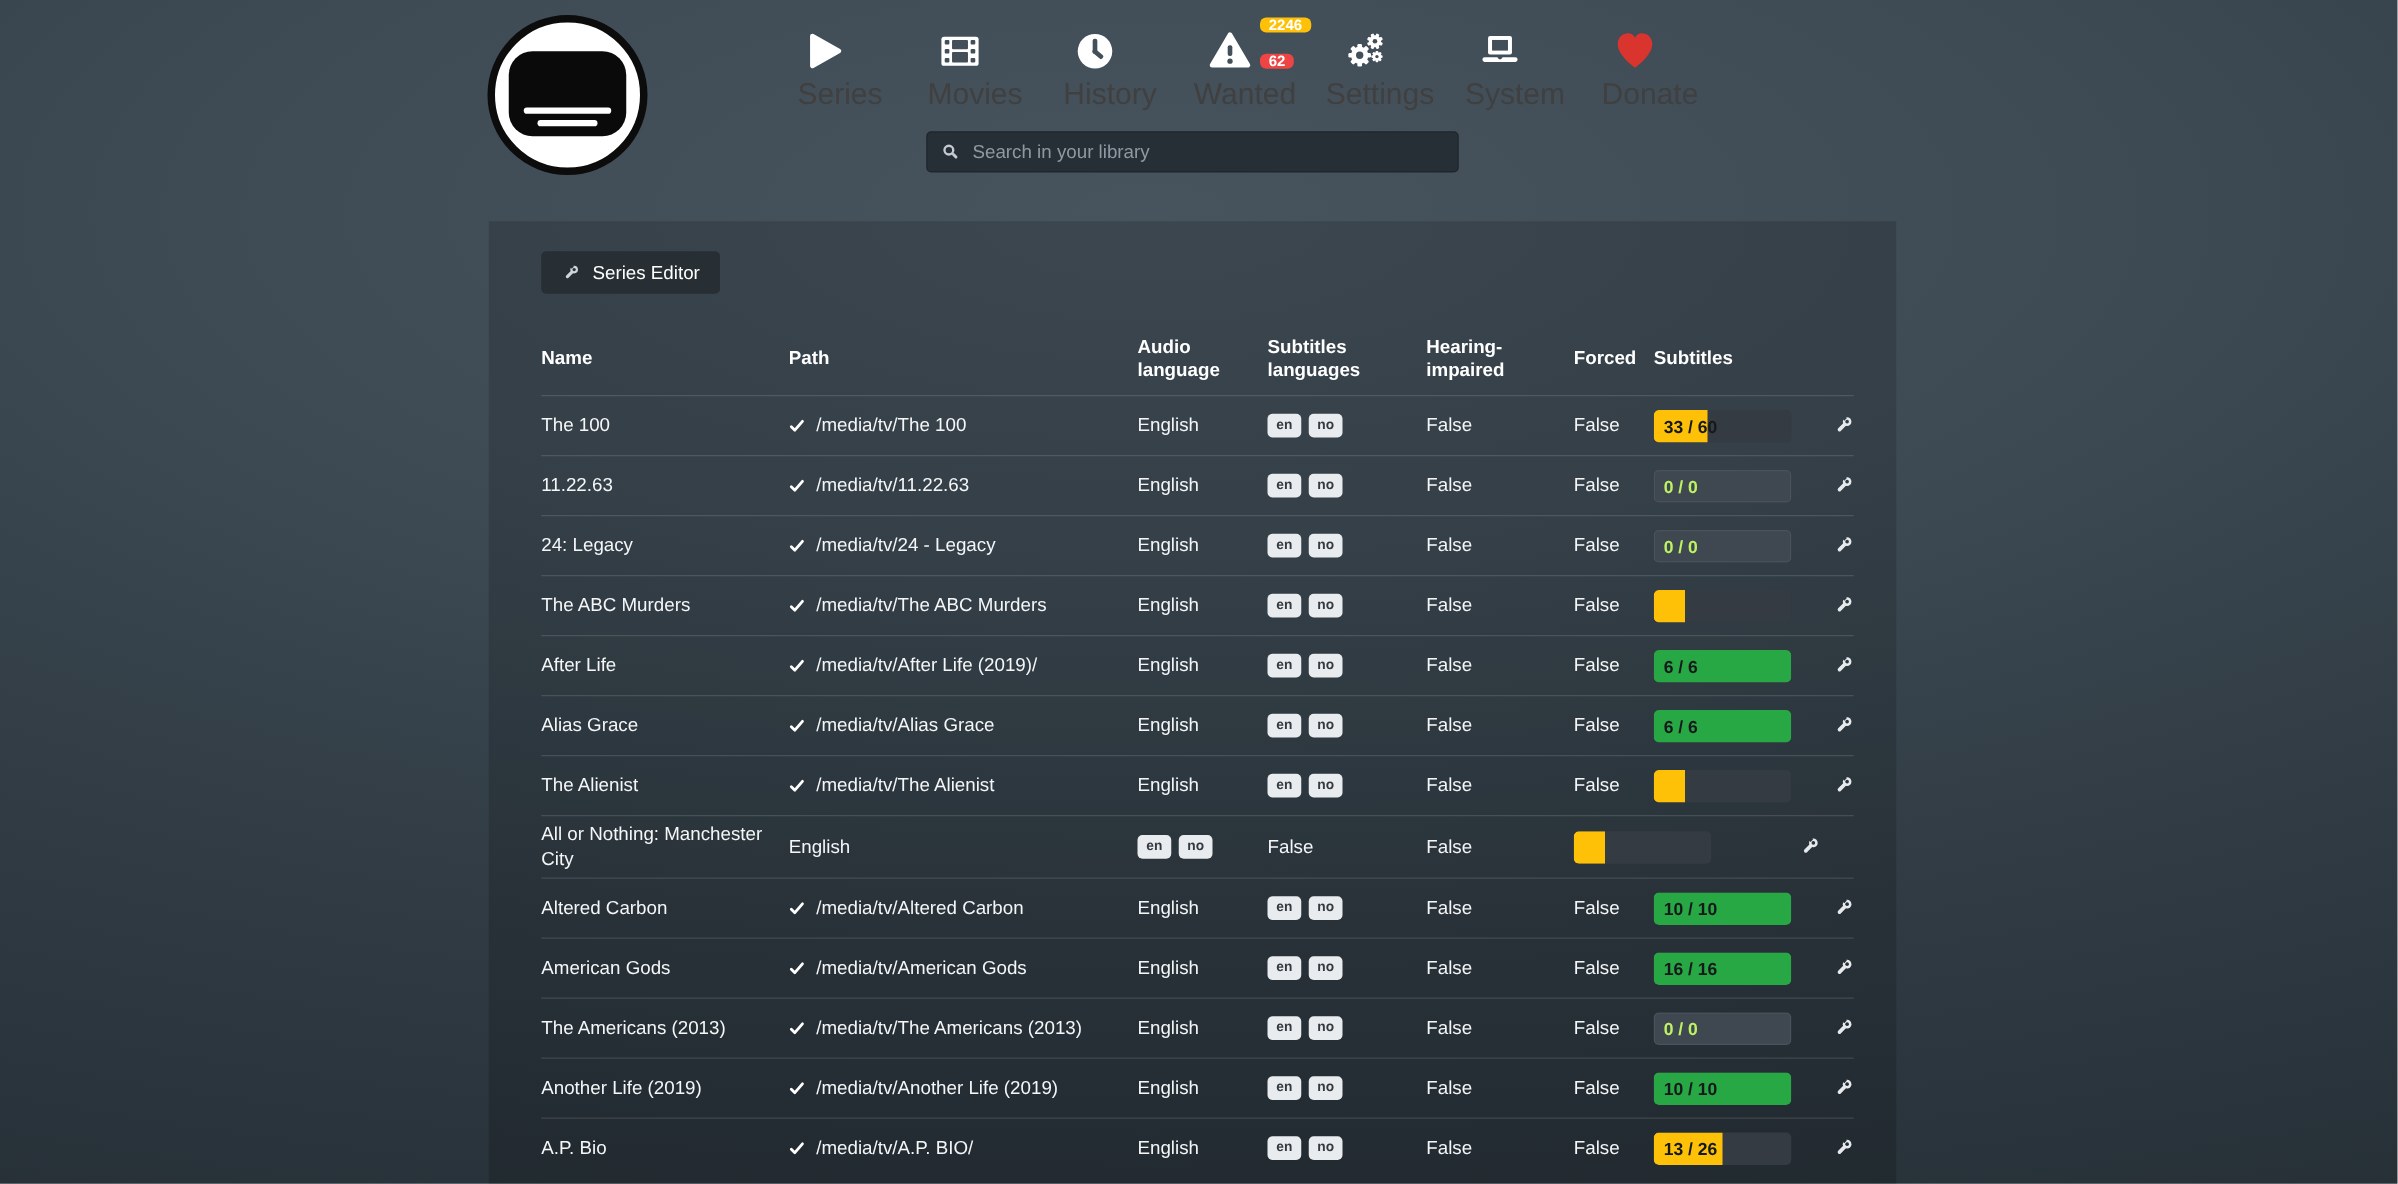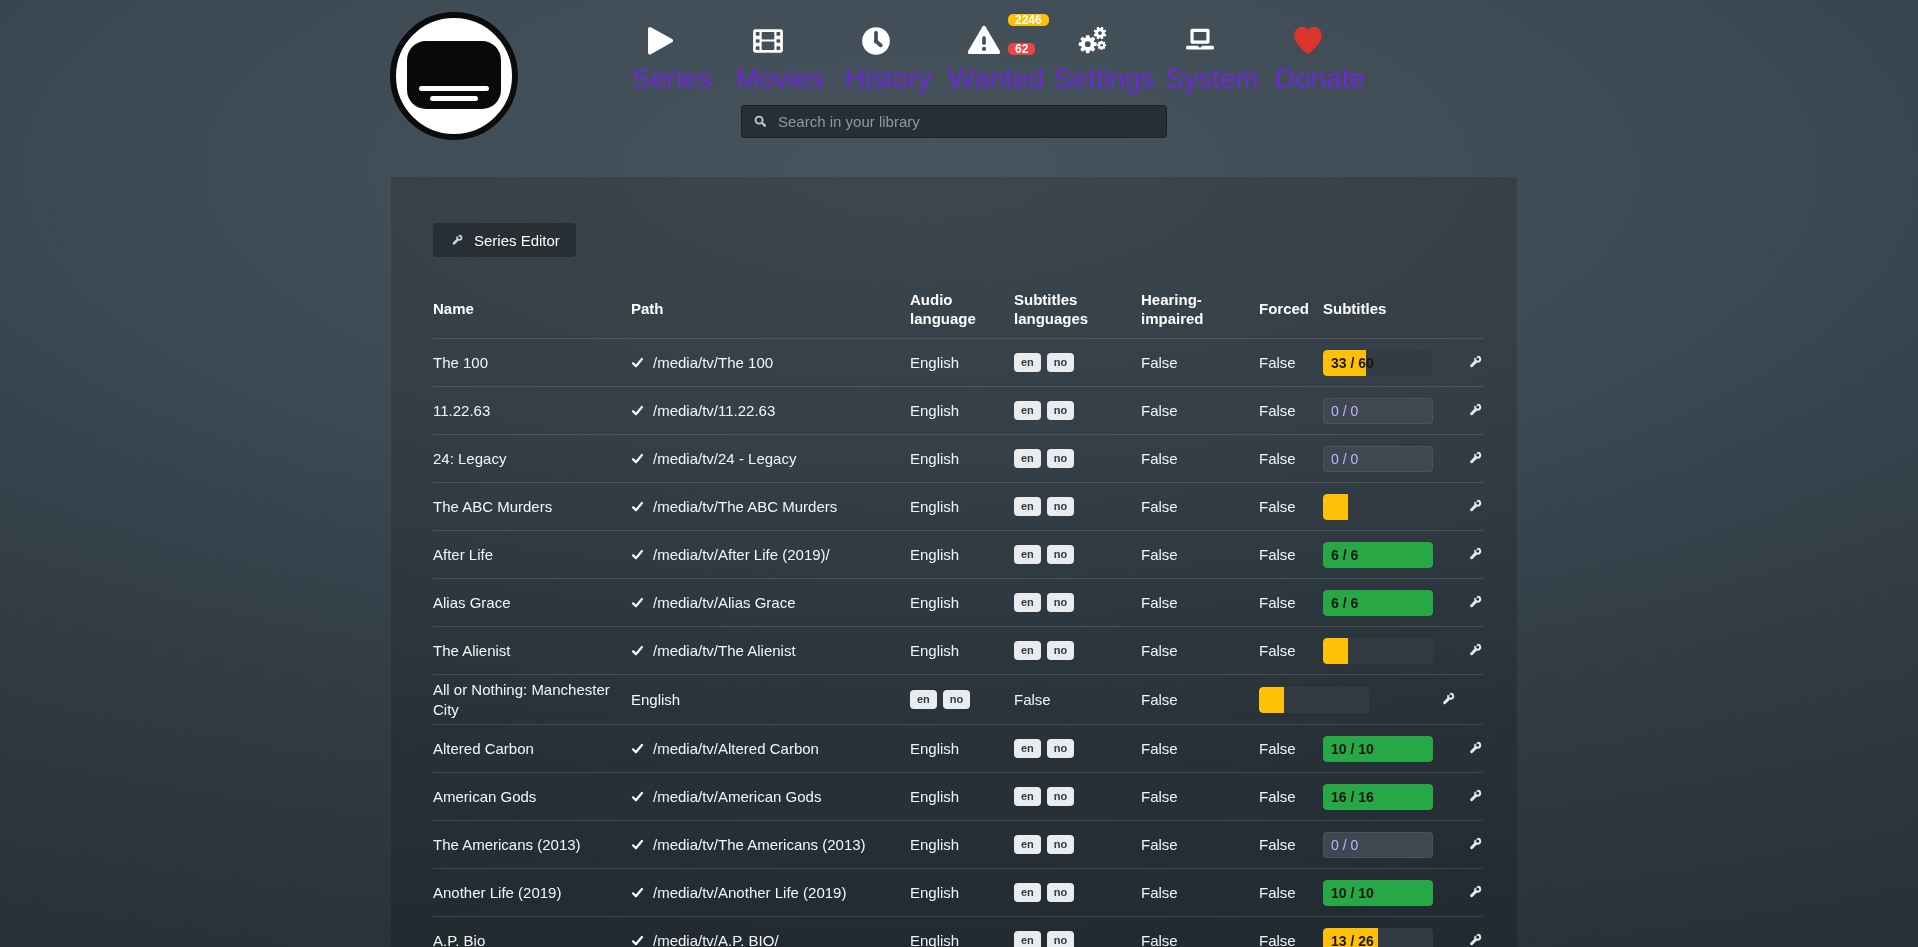--- a/index.html
+++ b/index.html
@@ -17,32 +17,32 @@
   .logo { position:absolute; left:390px; top:12px; width:128px; height:128px; cursor:pointer; }
   .logo-circle { width:128px; height:128px; border-radius:50%; background:#fff; border:6px solid #0c0c0c; position:relative; }
   .logo-tv { position:absolute; left:11px; top:23px; width:94px; height:68px; background:#0a0a0a; border-radius:19px; }
   .logo-line1 { position:absolute; left:12px; bottom:18px; width:70px; height:5px; border-radius:3px; background:#fff; }
   .logo-line2 { position:absolute; left:23px; bottom:8px; width:48px; height:5px; border-radius:3px; background:#fff; }
 
   .nav { position:absolute; left:606px; top:20px; display:flex; }
   .nav-item { width:108px; display:flex; flex-direction:column; align-items:center; position:relative; cursor:pointer; text-decoration:none; color:#fff; }
   .nav-ic-box { height:42px; display:flex; align-items:center; justify-content:center; }
   .nav-ic { width:34px; height:34px; }
-  .nav-label { font-size:28px; color:#6d28d9; line-height:1.2;margin-left:24px; }
+  .nav-label { font-size:24px; color:#404040; line-height:1.2;margin-left:24px; }
   .nav-badge { position:absolute; left:78px; font-size:12px; font-weight:700; color:#fff; padding:0 7px; border-radius:5px; line-height:1; }
   .nav-badge.b0 { top:-6px; }
   .nav-badge.b1 { top:23px; }
 
   .searchbar { position:absolute; left:741px; top:105px; width:426px; height:33px; background:#272f36; border-radius:4px; display:flex; align-items:center; gap:10px; padding:0 12px; box-shadow: inset 0 0 0 1px rgba(0,0,0,.25); }
   .search-ic { width:15px; height:15px; color:#c3cad0; flex:0 0 auto; }
   .searchbar input { background:transparent; border:none; outline:none; color:#dde2e6; font-size:15px; width:100%; font-family:"Liberation Sans", sans-serif; }
   .searchbar input::placeholder { color:#8f99a1; }
 
   
-  .panel { position:absolute; left:391px; top:177px; width:1126px; height:770px; background:rgba(0,0,0,0.155); padding:46px 34px 0 42px; overflow:hidden; }
+  .panel { position:absolute; left:391px; top:177px; width:1126px; height:770px; background:rgba(0,0,0,0.155); padding:24px 34px 0 42px; overflow:hidden; }
 
   .editor-btn { display:inline-flex; align-items:center; gap:10px; height:34px; padding:0 16px; background:#272e34; border:none; border-radius:4px; color:#fff; font-size:15px; font-family:"Liberation Sans", sans-serif; cursor:pointer; }
   .btn-wrench { width:15px; height:15px; color:#cfd5da; }
 
   .table { width:1050px; margin-top:23px; }
   .thead, .tr { display:grid; grid-template-columns:198px 279px 104px 127px 118px 64px 133px 27px; }
   .thead { height:58px; align-items:center; font-weight:700; font-size:15px; line-height:1.3; }
   .th { padding-right:14px; }
   .tr { border-top:1px solid rgba(255,255,255,0.13); min-height:48px; align-items:center; padding:5px 0; font-size:15px; color:#f4f6f7; }
   .td.name { padding-right:20px; line-height:1.3; }
@@ -50,21 +50,21 @@
   .check { width:13px; height:13px; color:#fff; margin:3px 9px 0 0; flex:0 0 auto; }
   .langs { display:flex; gap:6px; }
   .lang-badge { background:#e9ecef; color:#343a40; font-size:11px; font-weight:600; border-radius:4px; padding:4px 7px; line-height:1; }
   .progress { position:relative; width:110px; height:26px; border-radius:4px; background:#343b42; overflow:hidden; }
   .progress.empty { background:#3f4850; box-shadow: inset 0 0 0 1px rgba(255,255,255,0.06); }
   .progress .fill { position:absolute; left:0; top:0; bottom:0; border-radius:4px 0 0 4px; }
   .progress .fill.full { border-radius:4px; }
   .progress.warning .fill { background:#ffc107; }
   .progress.success .fill { background:#28a745; }
   .plabel { position:absolute; left:8px; top:50%; transform:translateY(-50%); font-size:14px; font-weight:600; color:#16191b; white-space:nowrap; }
-  .progress.empty .plabel { color:#c4b5fd; font-weight:400; }
+  .progress.empty .plabel { color:#bef264; font-weight:700; }
   .td.action { display:flex; justify-content:flex-end; }
   .row-wrench { width:17px; height:17px; color:#e6eaed; cursor:pointer; }
 </style>
 </head>
 <body>
 
 <svg width="0" height="0" style="position:absolute" aria-hidden="true">
   <symbol id="i-play" viewBox="0 0 64 64">
     <path d="M13 9 L53 31.5 L13 54 Z" fill="currentColor" stroke="currentColor" stroke-width="7" stroke-linejoin="round"></path>
   </symbol>

